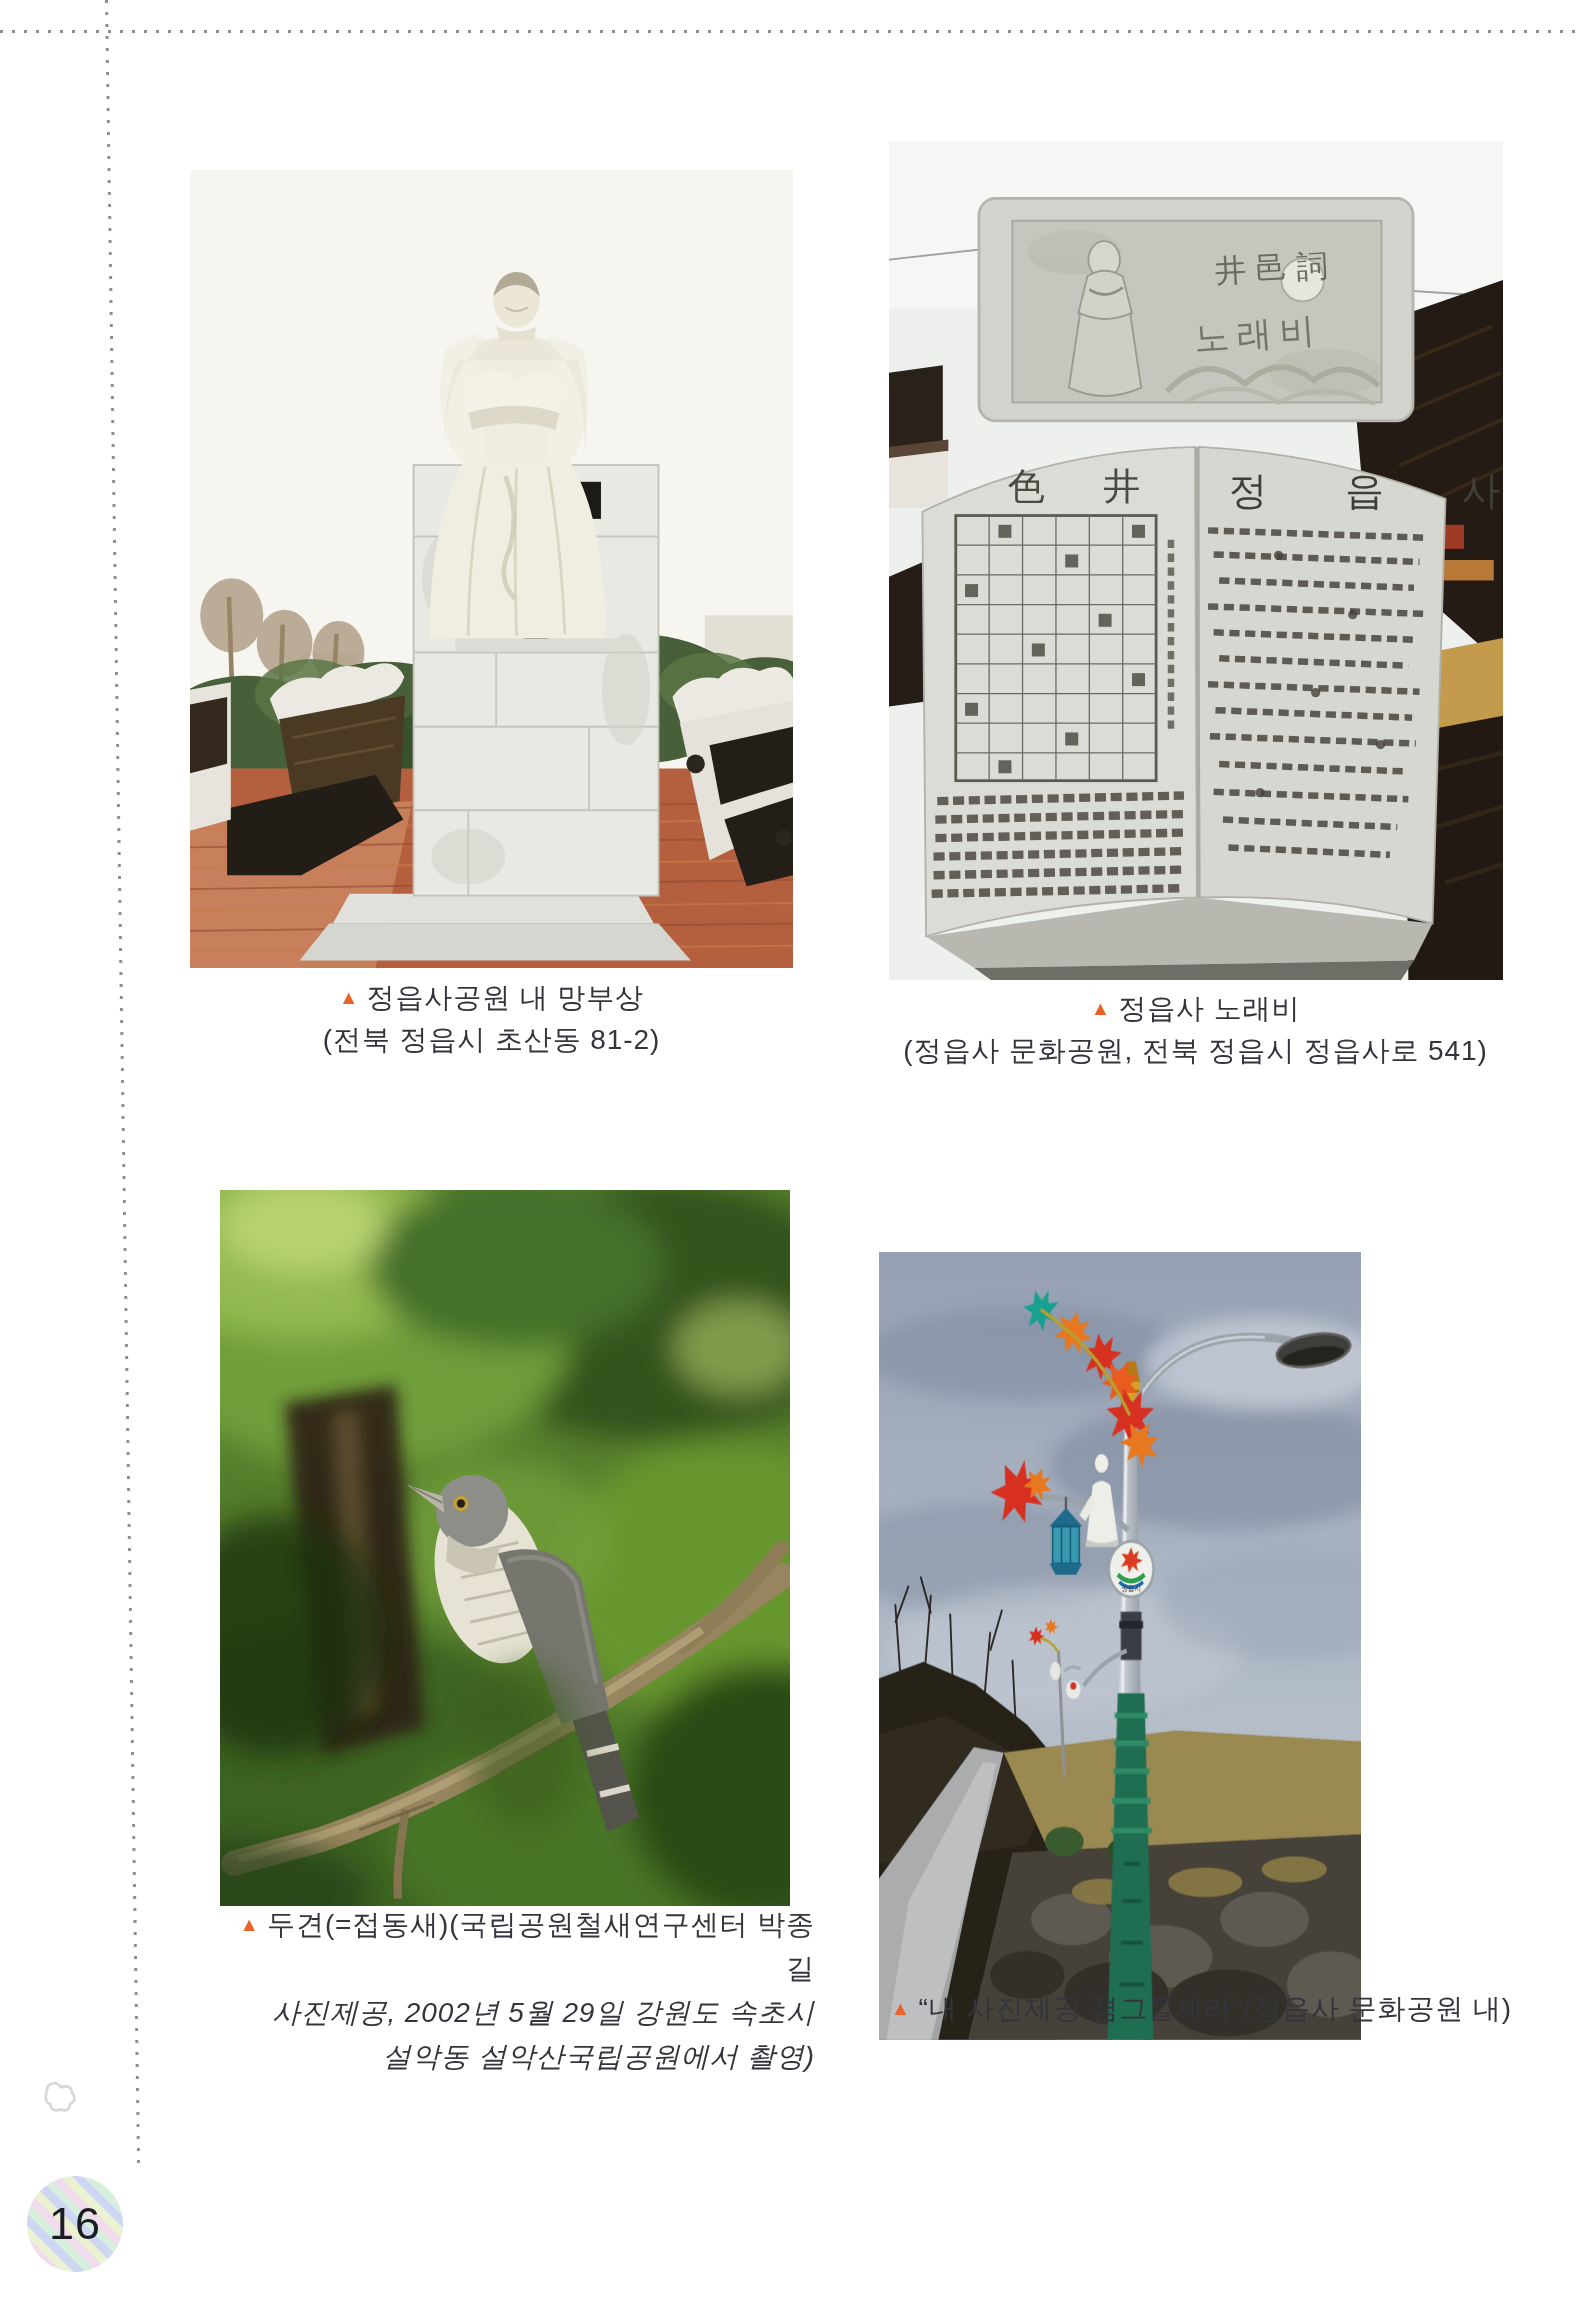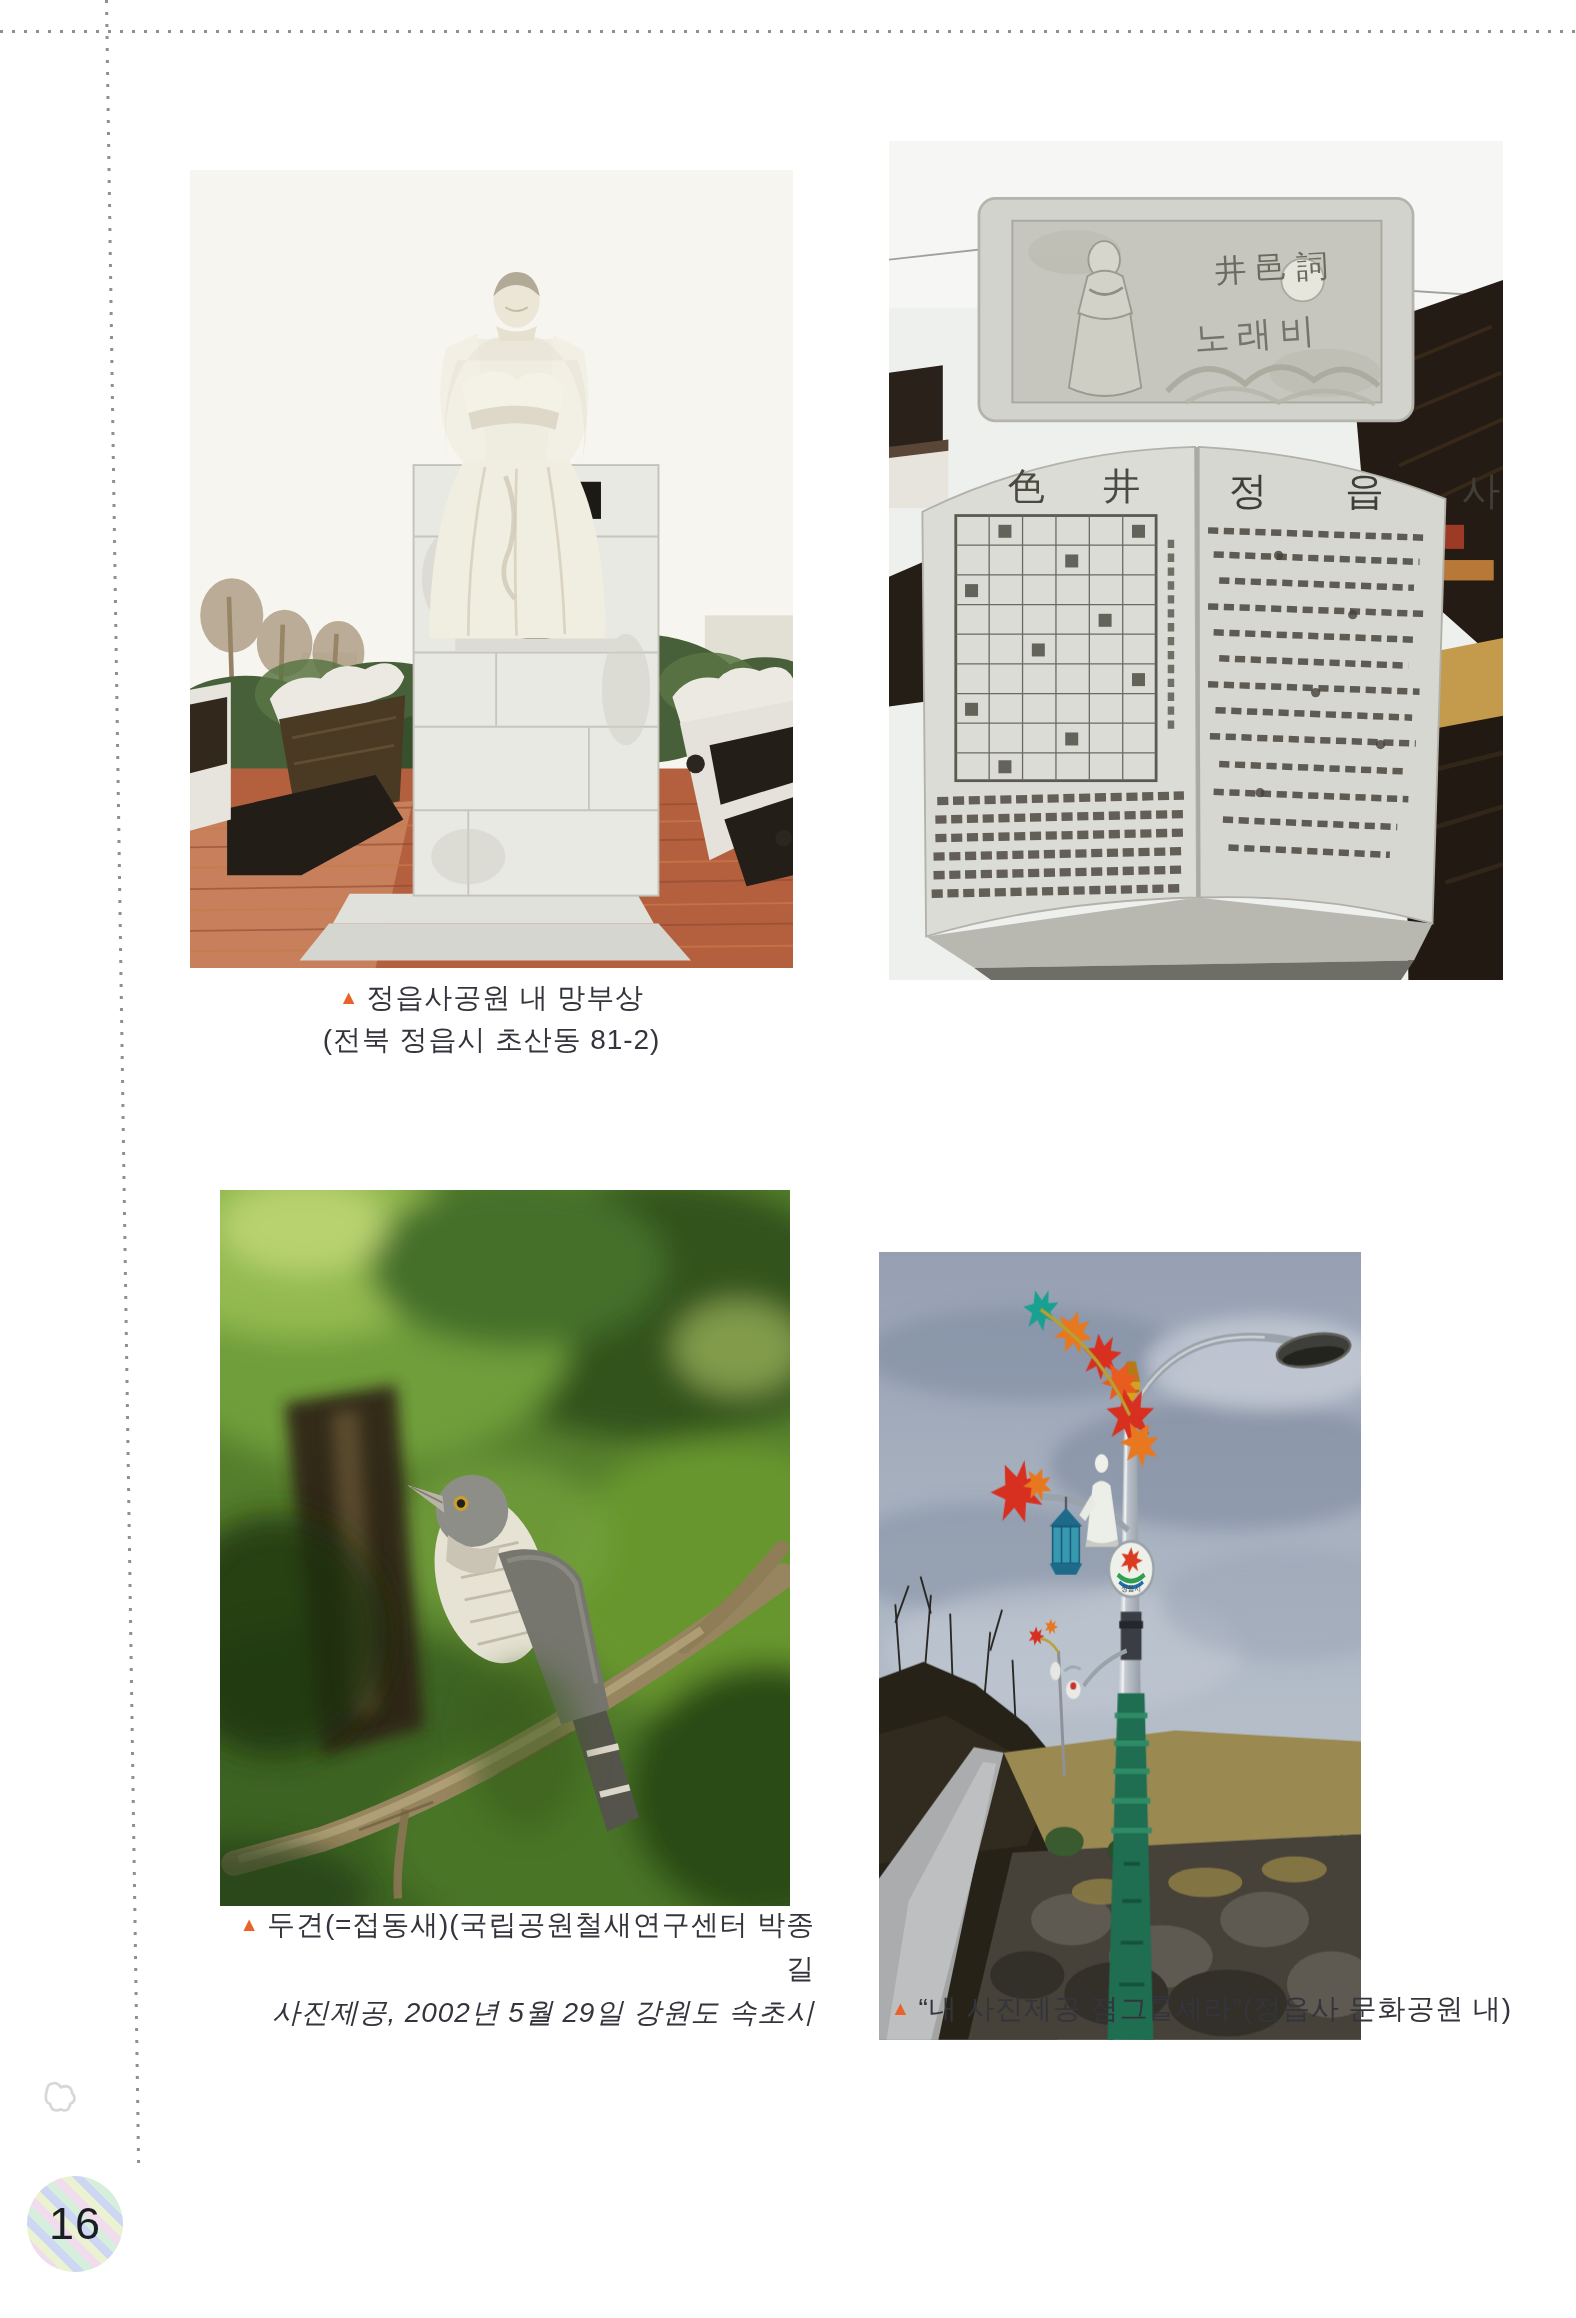--- a/index.html
+++ b/index.html
@@ -288,20 +288,24 @@
       <polygon points="40,858 332,816 586,844 566,884 92,892" fill="#b8b8b0"></polygon>
       <polygon points="92,892 566,884 552,905 110,905" fill="#6e6e66"></polygon>
     </svg>
   </div>
 
   <div class="caption cap-center" style="left:190px;top:976px;width:603px;">
     <div><span class="mk">▲</span><span>정읍사공원 내 망부상</span></div>
     <div>(전북 정읍시 초산동 81-2)</div>
   </div>
 
+  <div class="caption cap-center" style="left:870px;top:987px;width:651px;">
+    <div><span class="mk">▲</span><span>정읍사 노래비</span></div>
+    <div>(정읍사 문화공원, 전북 정읍시 정읍사로 541)</div>
+  </div>
 
   <div class="photo" style="left:220px;top:1190px;width:570px;height:716px;">
     <svg viewBox="0 0 615 772" preserveAspectRatio="none">
       <defs>
         <filter id="b8" x="-40%" y="-40%" width="180%" height="180%">
             <feGaussianBlur stdDeviation="8"></feGaussianBlur>
           </filter>
         <filter id="b16" x="-40%" y="-40%" width="180%" height="180%">
             <feGaussianBlur stdDeviation="16"></feGaussianBlur>
           </filter>
@@ -521,20 +525,21 @@
       <path d="M324,356 q16,12 32,0" fill="none" stroke="#1f6fb0" stroke-width="4"></path>
       <text x="340" y="366" text-anchor="middle" font-size="9" fill="#444">정읍시</text>
 
       <path d="M334,430 C310,438 290,452 276,468" fill="none" stroke="#9aa2aa" stroke-width="5"></path>
     </svg>
   </div>
 
   <div class="caption cap3" style="left:221px;top:1902px;width:594px;line-height:44px;">
     <div><span class="mk">▲</span><span>두견(=접동새)(국립공원철새연구센터 박종길</span></div>
     <div class="ind">사진제공, 2002년 5월 29일 강원도 속초시</div>
+    <div class="ind">설악동 설악산국립공원에서 촬영)</div>
   </div>
 
   <div class="caption" style="left:863px;top:1987px;width:649px;">
     <span class="mk">▲</span><span>“내 사진제공 졈그ᄅᆞᆯ셰라”(정읍사 문화공원 내)</span>
   </div>
 
   <svg class="smudge" width="46" height="37" viewBox="0 0 50 40">
     <path d="M10,8 q8,-6 14,2 q10,-4 12,6 q6,8 -2,12 q-2,10 -10,6 q-10,4 -12,-6 q-8,-2 -2,-20" fill="none" stroke="#9a9aa4" stroke-width="3"></path>
   </svg>
 

